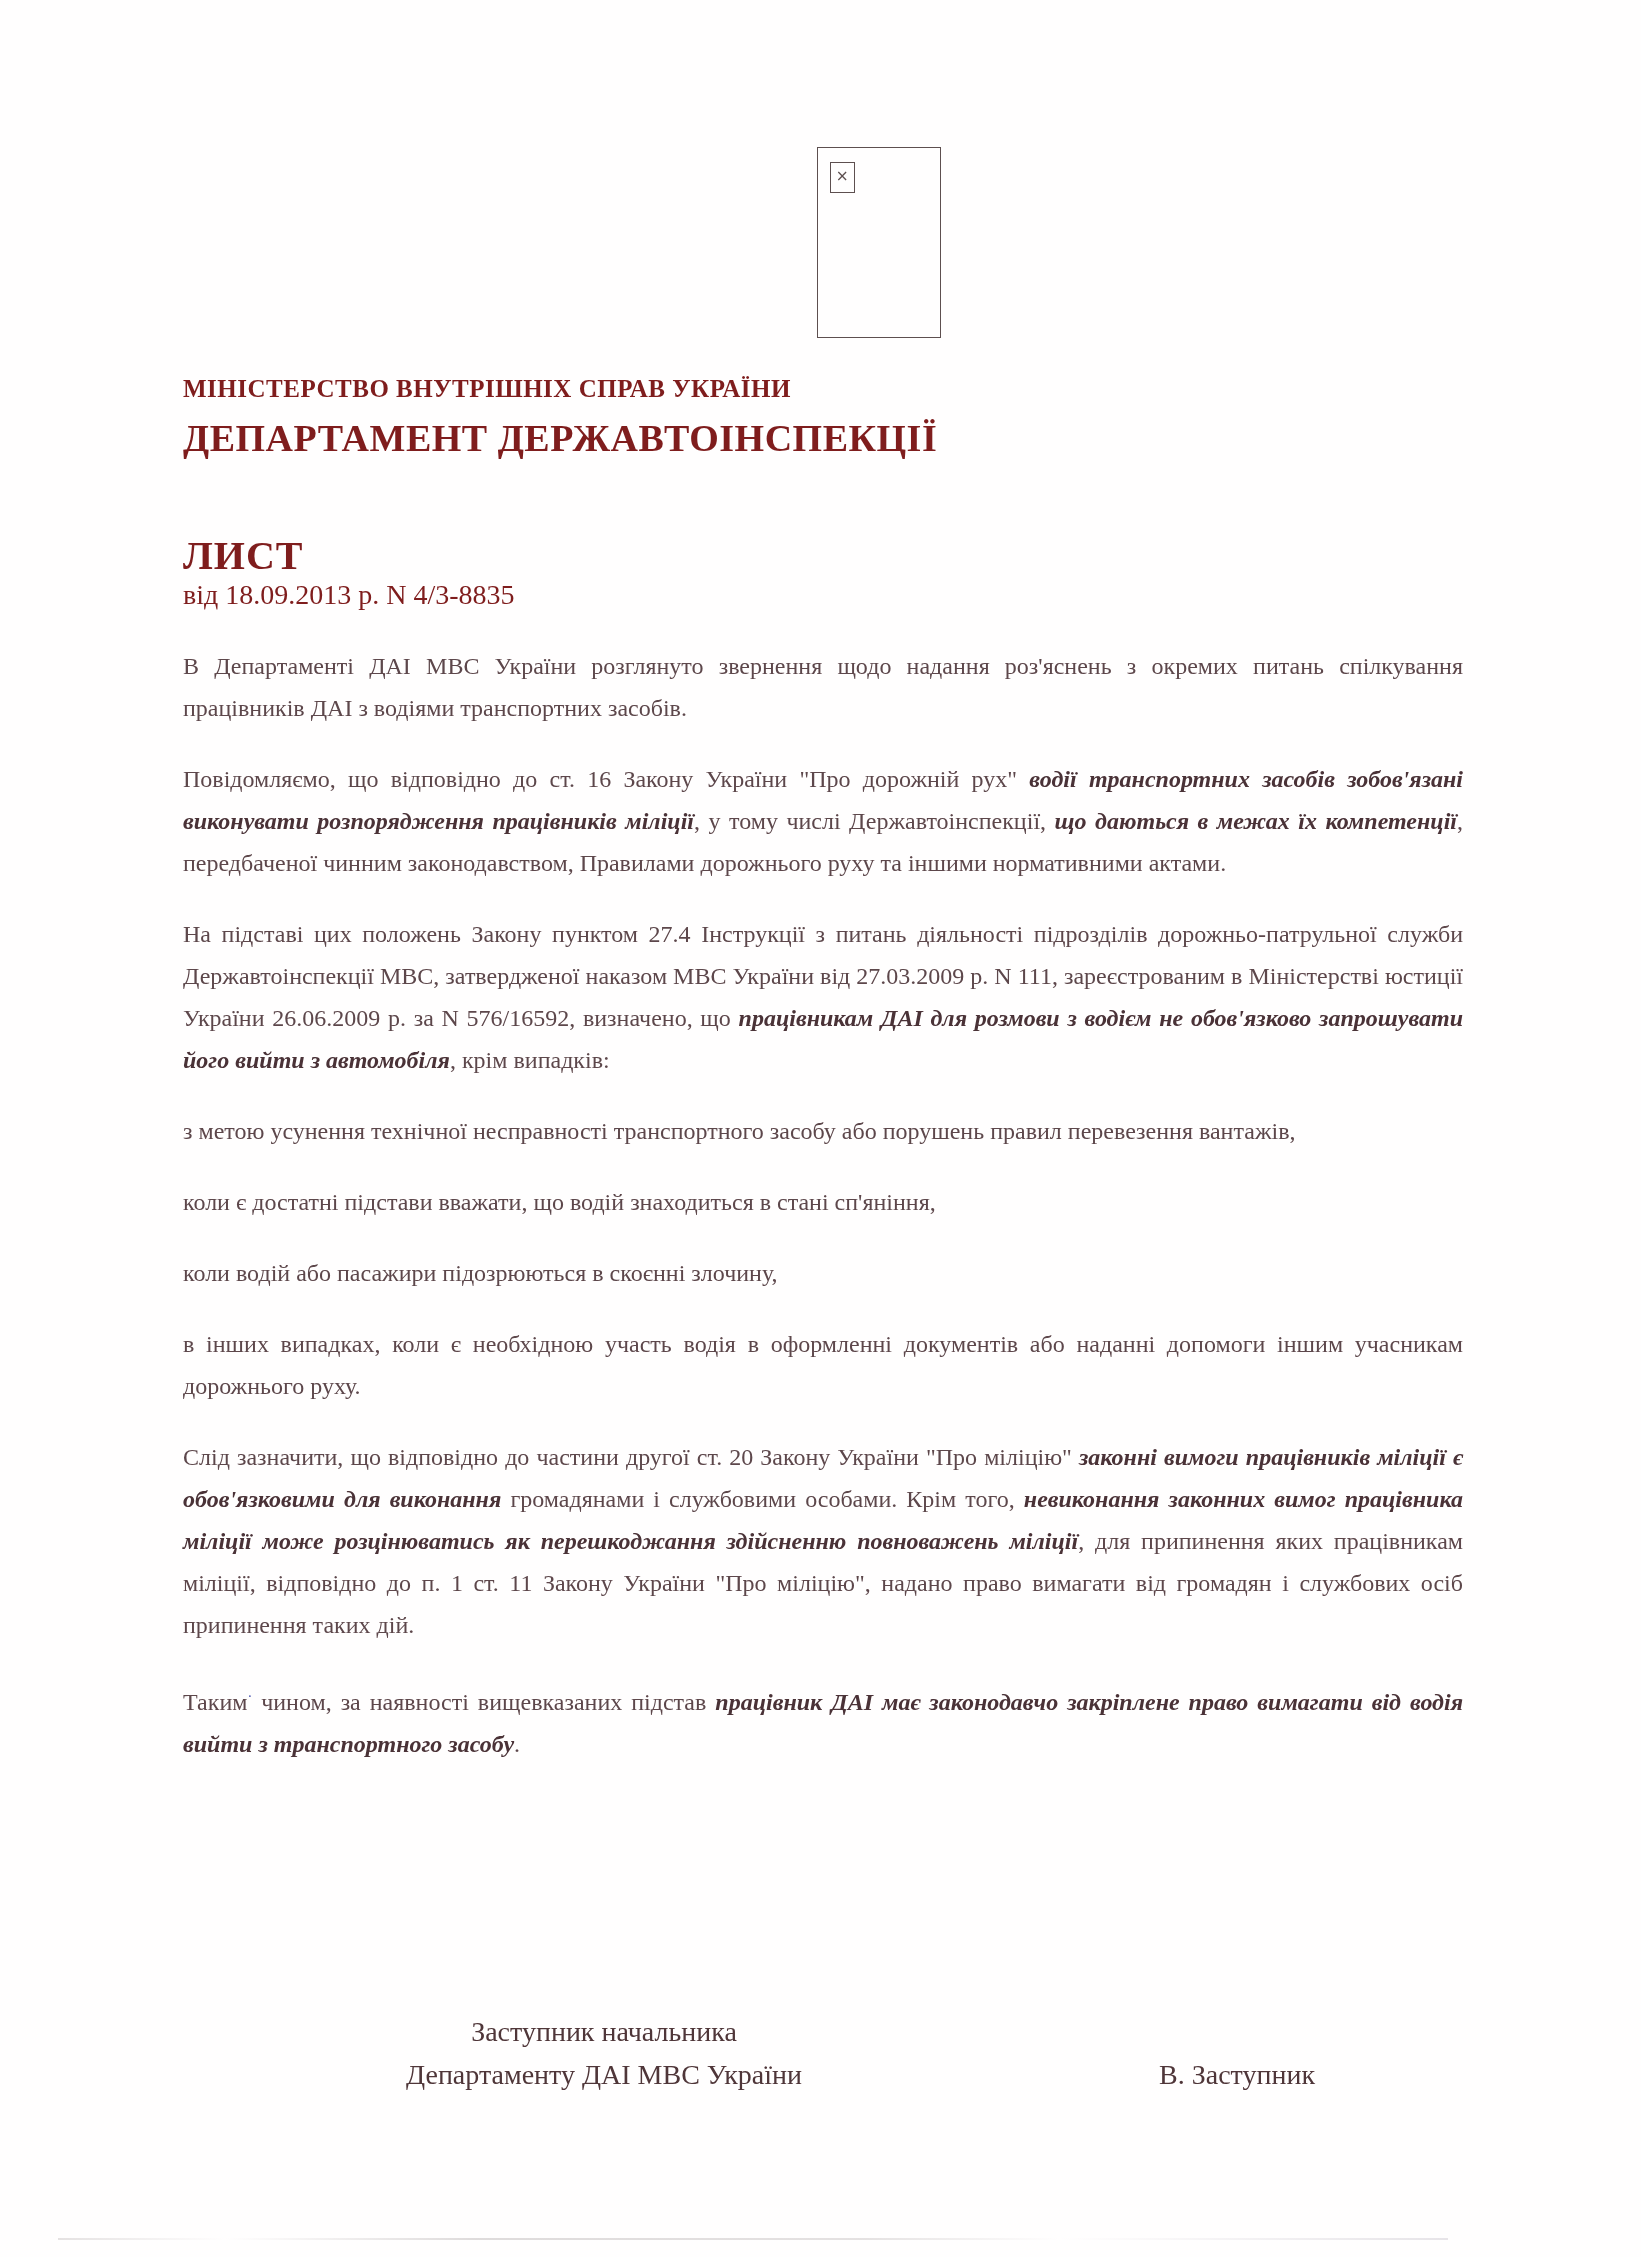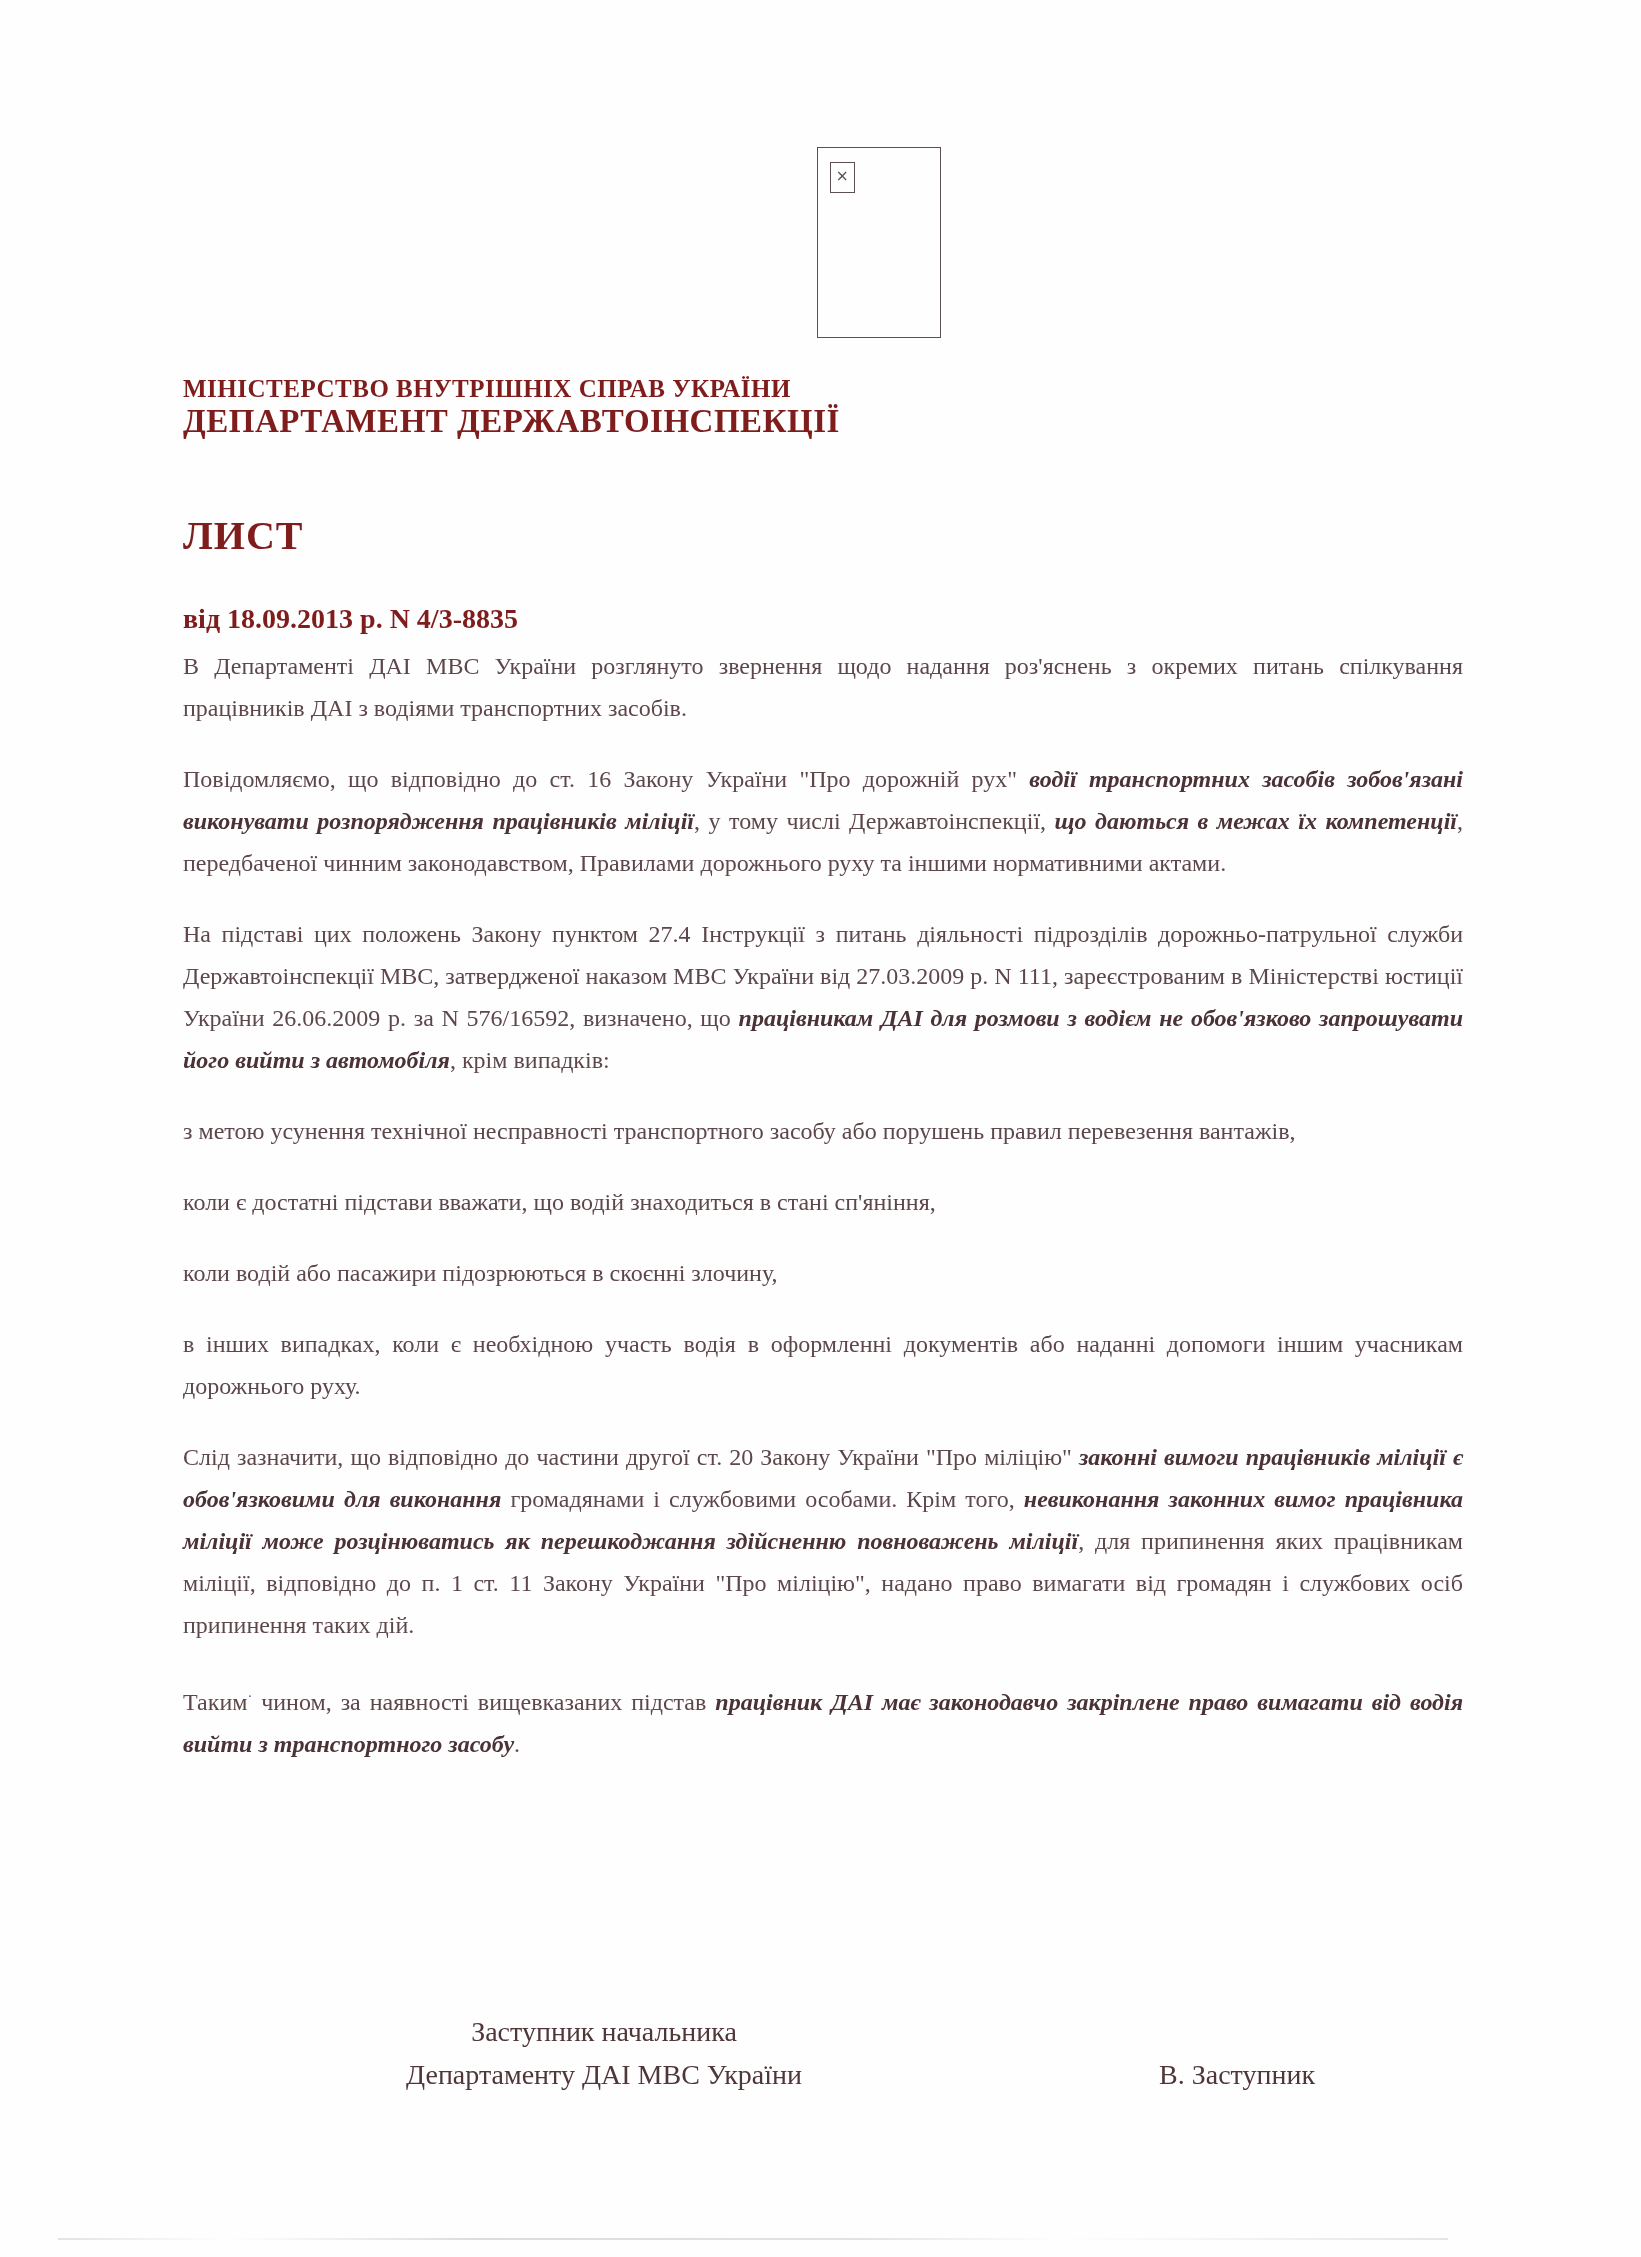--- a/index.html
+++ b/index.html
@@ -26,23 +26,23 @@
     font-family:"DejaVu Sans",sans-serif;
     font-size:15.4px; line-height:1; color:#5d4f4f;
   }
 
   
   .header {
     position:absolute; left:183px; top:375px; width:869px;
     text-align:left; color:#7f1d1d;
   }
   .h-line1 { font-size:25px; font-weight:bold; letter-spacing:0.5px; }
-  .h-line2 { font-size:33px; font-weight:bold; margin-top:0; letter-spacing:0.5px; }
+  .h-line2 { font-size:38px; font-weight:bold; margin-top:13px; letter-spacing:0.5px; }
   .h-title { font-size:40px; font-weight:bold; margin-top:72px; letter-spacing:1px; }
-  .h-ref   { font-size:28px; font-weight:bold; margin-top:44px; }
+  .h-ref   { font-size:28px; font-weight:normal; }
 
   
   .doc-body {
     position:absolute; left:183px; top:645px; width:1280px;
     color:#5d474b;
     font-size:24px; line-height:42px;
     text-align:justify;
   }
   .para { margin:0 0 29px 0; }
   .bi { font-weight:bold; font-style:italic; color:#4a3237; }

